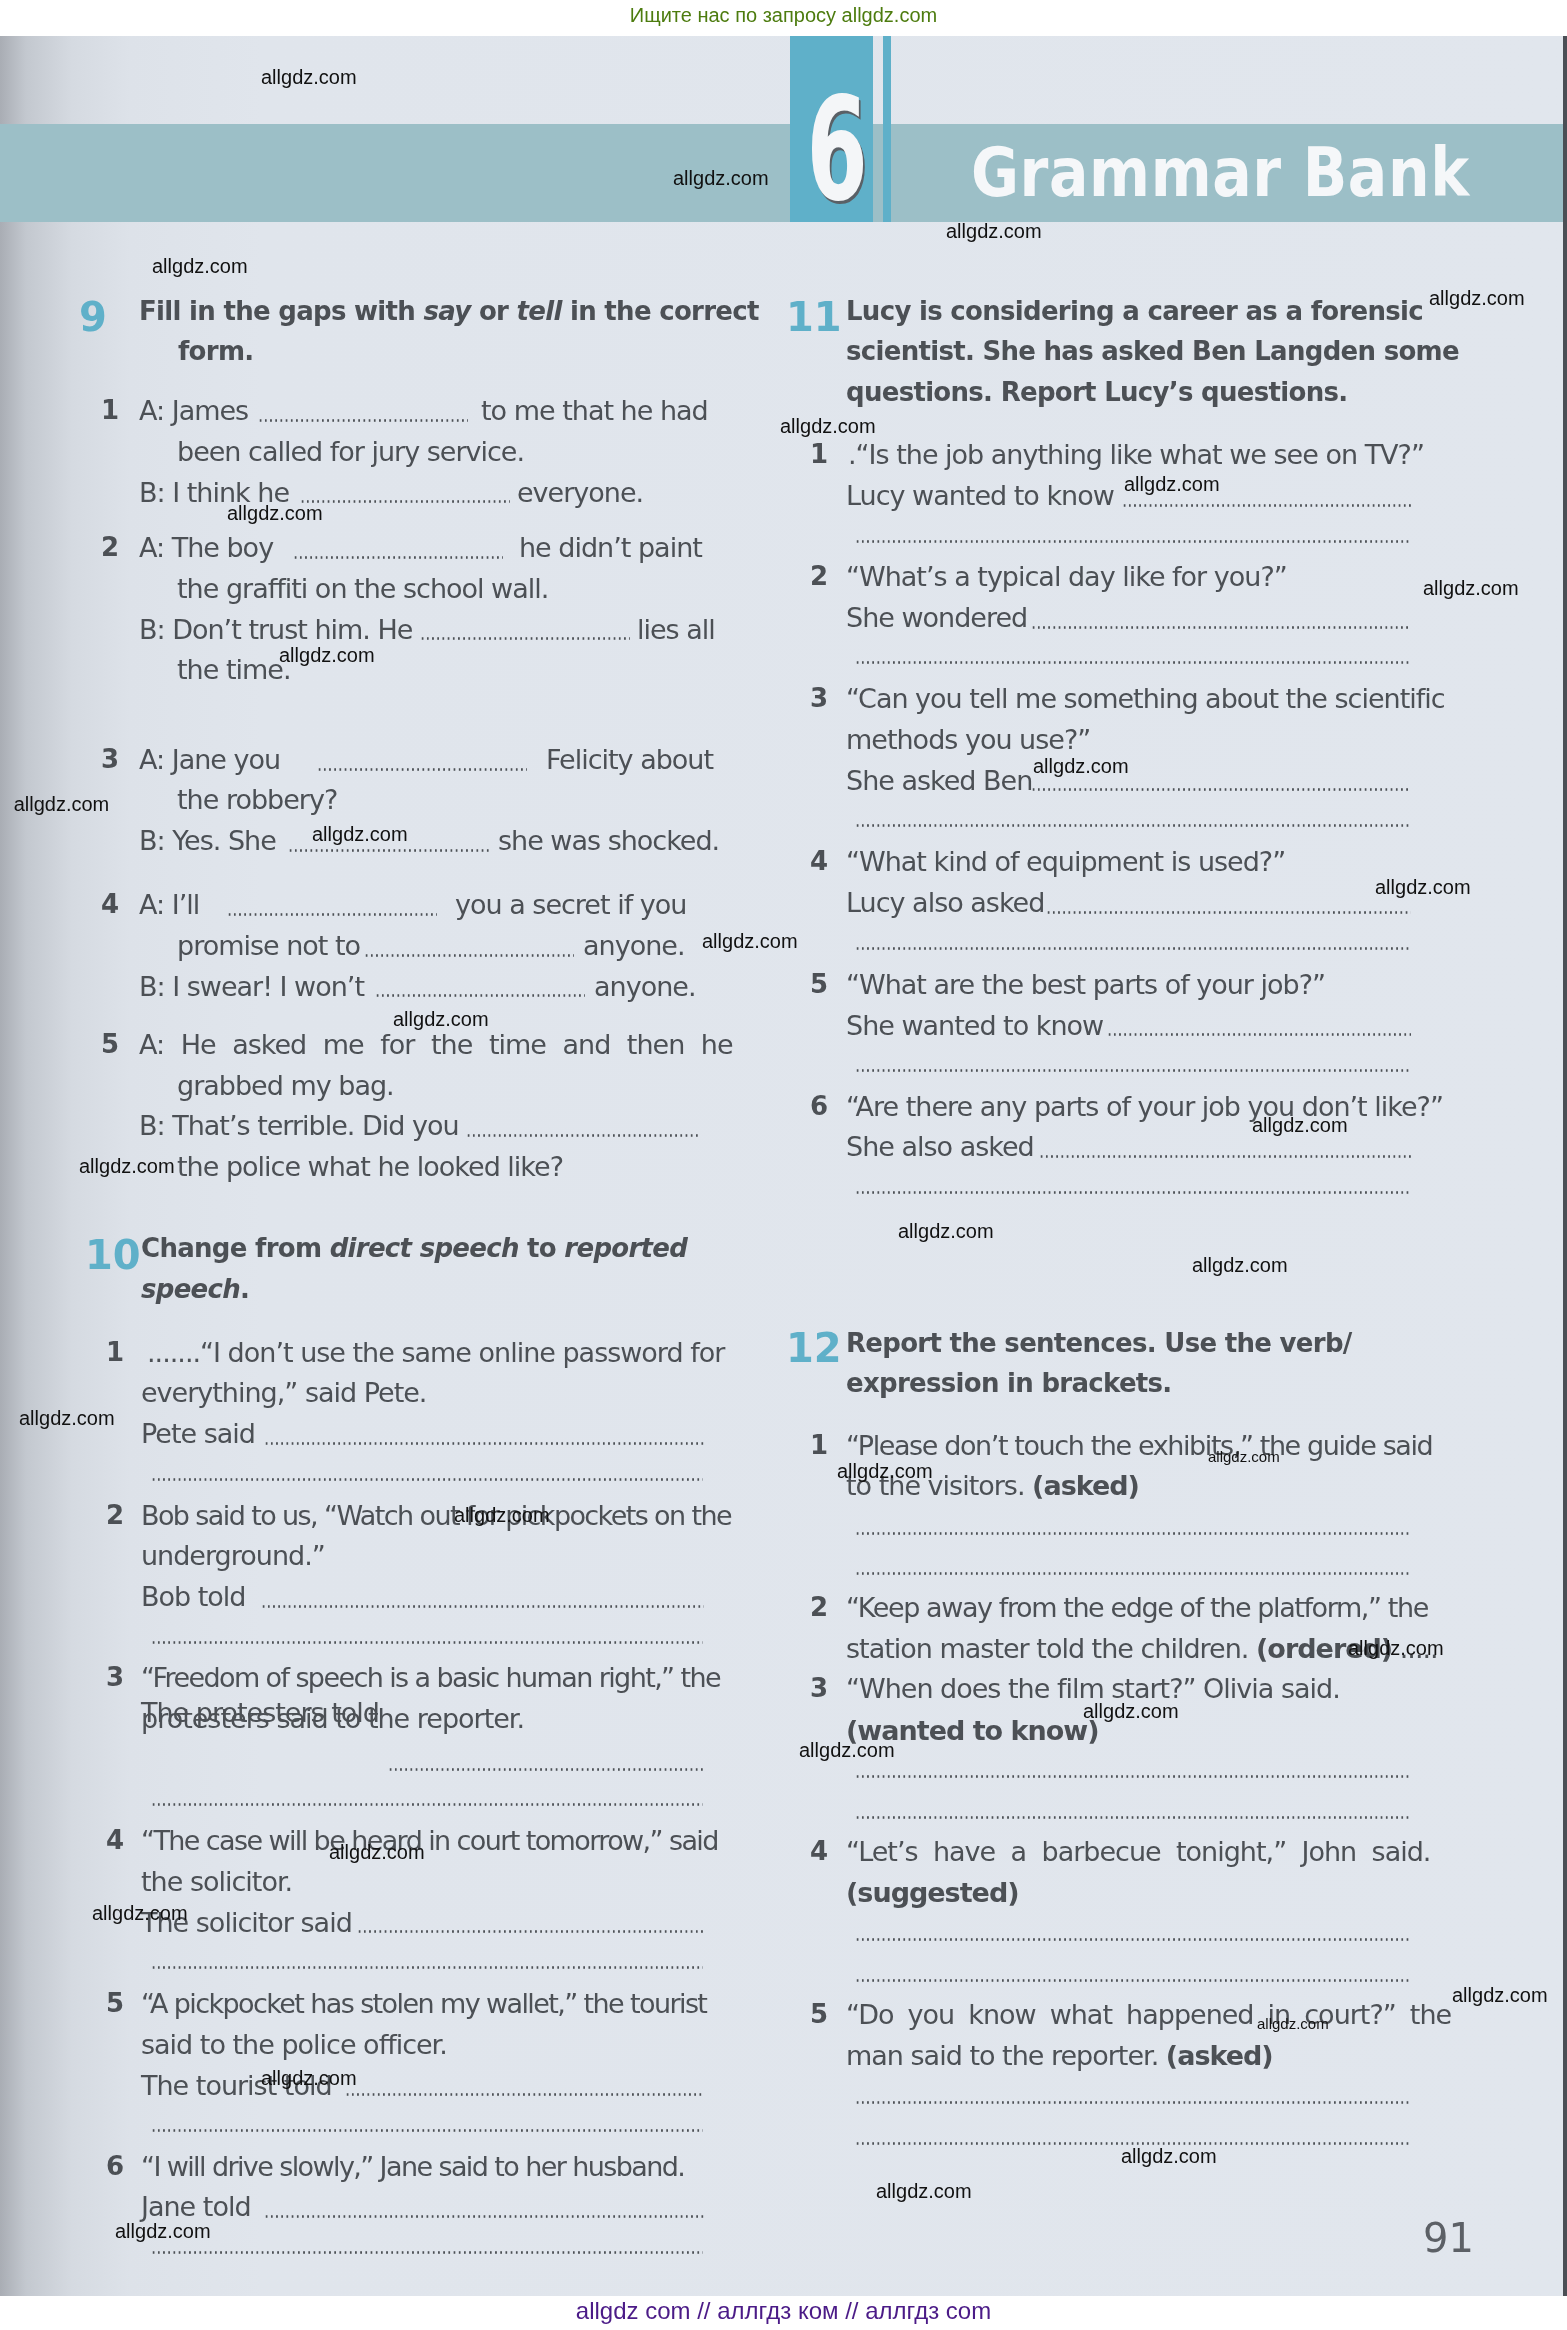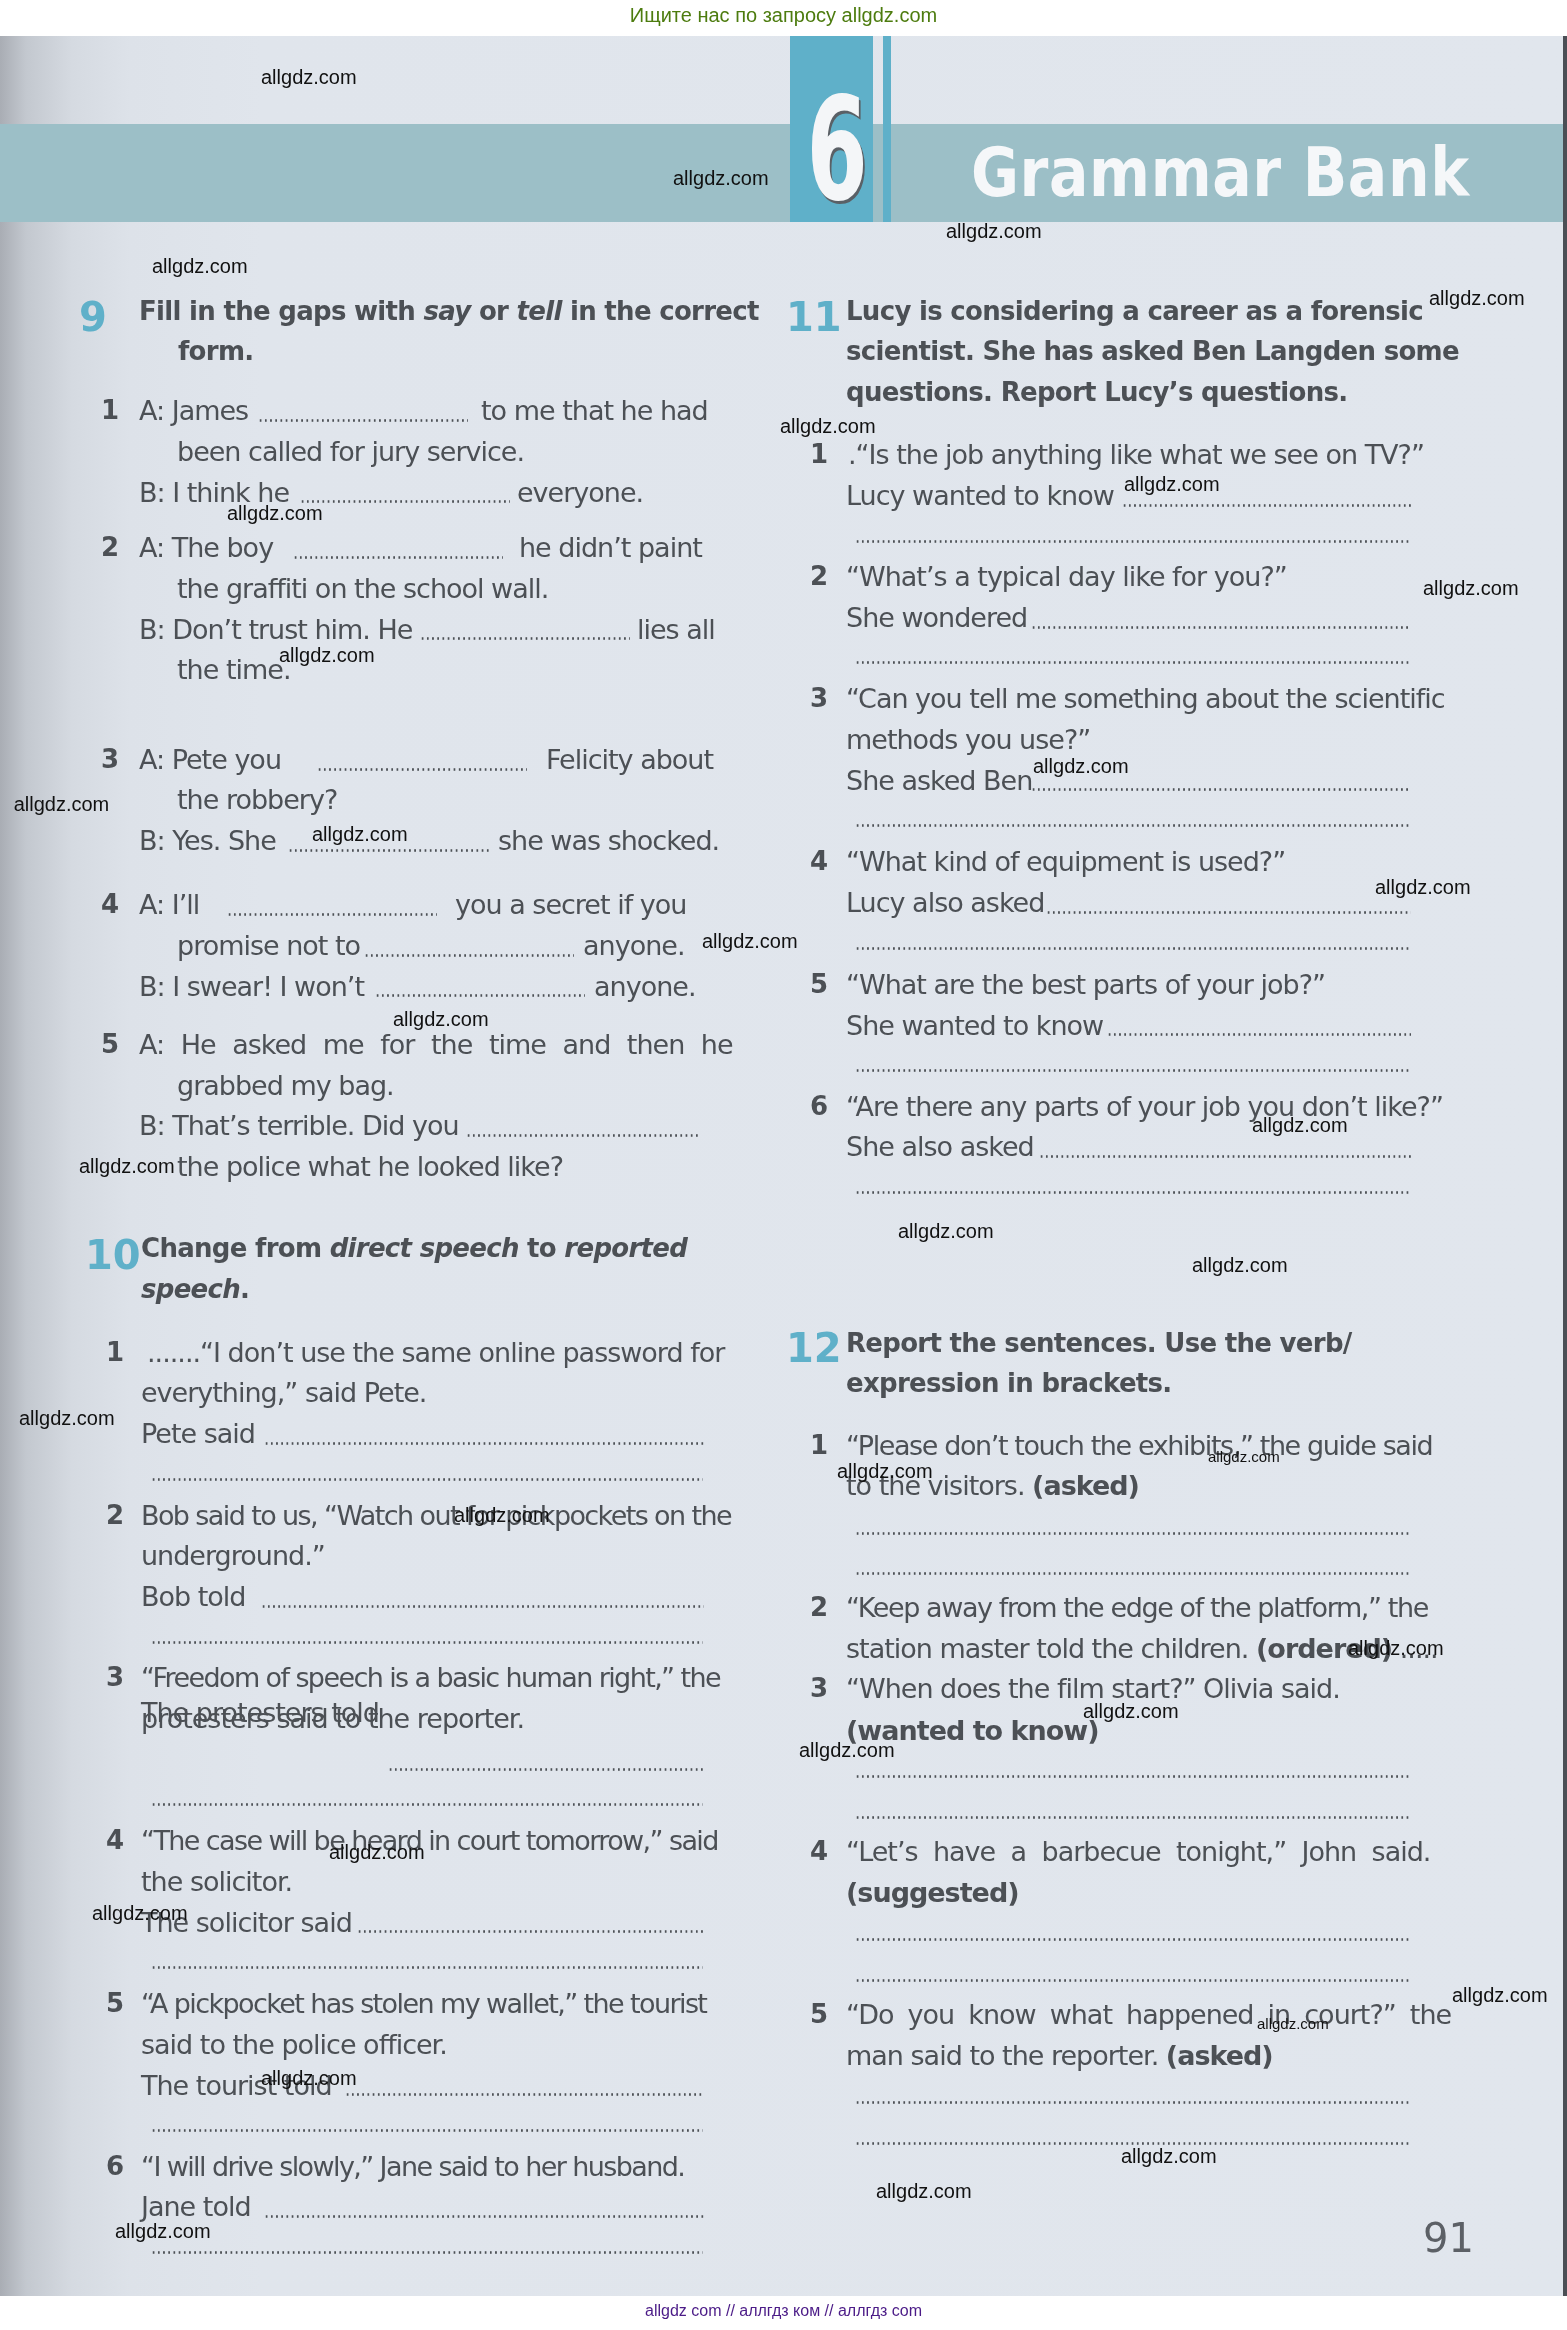--- a/index.html
+++ b/index.html
@@ -31,21 +31,21 @@
   .ex-title { position: absolute; font-weight: bold; font-size: 26px; line-height: 40px; color: #4c5055; letter-spacing: -0.7px; }
   .ex-title i { }
   .line { position: absolute; font-size: 27px; line-height: 33px; color: #4c5055; white-space: nowrap; letter-spacing: -1px; }
   .line b { font-weight: bold; }
   .item-num { position: absolute; font-weight: bold; font-size: 26px; line-height: 33px; color: #4c5055; }
   .dots { position: absolute; height: 2.6px; background-image: radial-gradient(circle, #4c5055 0.9px, transparent 1.2px); background-size: 5.2px 2.6px; background-repeat: repeat-x; }
 
   .page-number { position: absolute; left: 1423px; top: 2179px; font-family: "DejaVu Sans", sans-serif; font-size: 40px; color: #5c6066; }
 
   .bottom-bar { position: absolute; left: 0; top: 2296px; width: 1567px; height: 34px; background: #fff; text-align: center; }
-  .bottom-bar span { font-family: "Liberation Sans", sans-serif; font-size: 16px; color: #4b1b87; line-height: 30px; }
+  .bottom-bar span { font-family: "Liberation Sans", sans-serif; font-size: 24px; color: #4b1b87; line-height: 30px; }
 </style>
 </head>
 <body>
 
 <div class="top-bar"><span>Ищите нас по запросу allgdz.com</span></div>
 
 <div class="page">
   <div class="band"></div>
   <div class="blue-box"></div>
   <div class="thin-bar"></div>
@@ -74,21 +74,21 @@
       <div class="line" style="left:139px;top:495px;">A: The boy</div>
       <div class="dots" style="left:293px;top:520px;width:210px;"></div>
       <div class="line" style="left:519px;top:495px;">he didn’t paint</div>
       <div class="line" style="left:177px;top:536px;">the graffiti on the school wall.</div>
       <div class="line" style="left:139px;top:577px;">B: Don’t trust him. He</div>
       <div class="dots" style="left:420px;top:601px;width:210px;"></div>
       <div class="line" style="left:637px;top:577px;">lies all</div>
       <div class="line" style="left:177px;top:617px;">the time.</div>
 
       <div class="item-num" style="left:101px;top:707px;">3</div>
-      <div class="line" style="left:139px;top:707px;">A: Pete you</div>
+      <div class="line" style="left:139px;top:707px;">A: Jane you</div>
       <div class="dots" style="left:317px;top:732px;width:210px;"></div>
       <div class="line" style="left:546px;top:707px;">Felicity about</div>
       <div class="line" style="left:177px;top:747px;">the robbery?</div>
       <div class="line" style="left:139px;top:788px;">B: Yes. She</div>
       <div class="dots" style="left:288px;top:813px;width:202px;"></div>
       <div class="line" style="left:498px;top:788px;">she was shocked.</div>
 
       <div class="item-num" style="left:101px;top:852px;">4</div>
       <div class="line" style="left:139px;top:852px;">A: I’ll</div>
       <div class="dots" style="left:227px;top:877px;width:210px;"></div>

